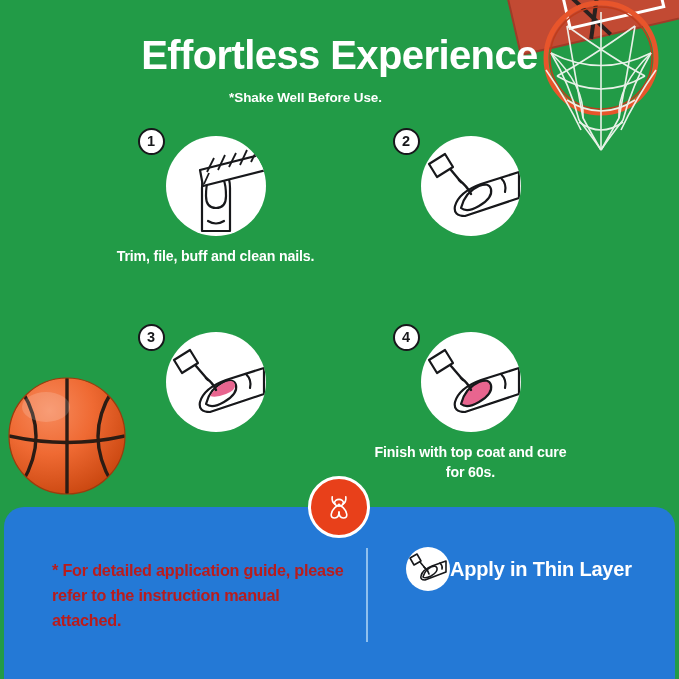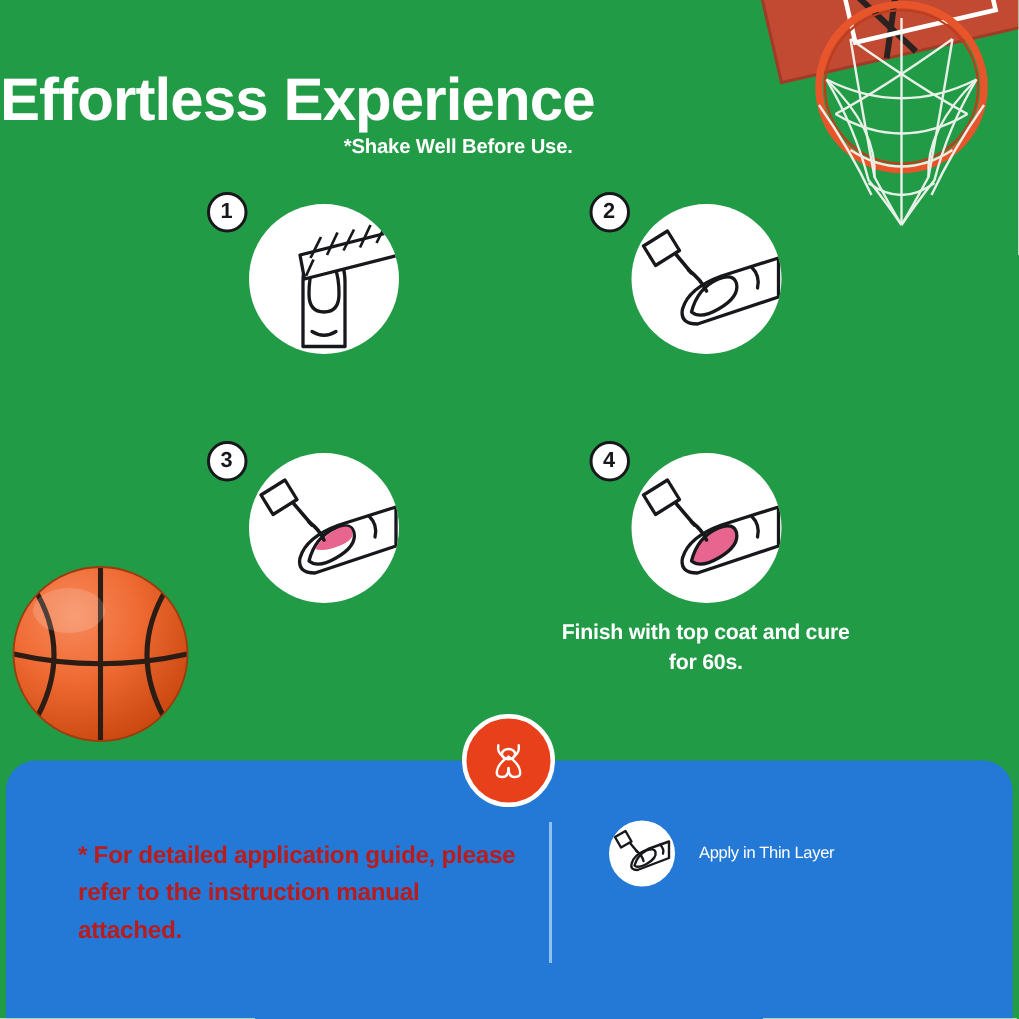--- a/index.html
+++ b/index.html
@@ -39,22 +39,23 @@
     position: absolute;
     left: 6px;
     top: 375px;
     width: 122px;
     height: 122px;
   }
   
   .title {
     position: absolute;
     left: 0;
-    top: 45px;
+    top: 33px;
     width: 679px;
+    text-align: center;
     color: #ffffff;
     font-size: 40px;
     font-weight: bold;
     letter-spacing: -0.6px;
     line-height: 1.1;
   }
   .subtitle {
     position: absolute;
     left: 0;
     top: 90px;
@@ -190,24 +191,23 @@
     height: 44px;
     border-radius: 50%;
     background: #ffffff;
     flex: 0 0 44px;
     display: flex;
     align-items: center;
     justify-content: center;
     overflow: hidden;
   }
   .feature-label {
-    margin-left: 16px;
     color: #ffffff;
-    font-size: 11px;
-    font-weight: normal;
+    font-size: 20px;
+    font-weight: bold;
     letter-spacing: -0.2px;
     white-space: nowrap;
   }
 </style>
 </head>
 <body>
 
 <div id="page">
 
   <div class="green-bg"></div>
@@ -306,20 +306,21 @@
                   <path d="M52 34 L59 19"></path>
                   <path d="M63 31 L70 17"></path>
                   <path d="M74 29 L81 14"></path>
                   <path d="M85 26 L92 12"></path>
                   <path d="M38 48 L43 37"></path>
                 </g>
               </g>
             </svg>
           </div>
         </div>
+        <div class="step-caption">Trim, file, buff and clean nails.</div>
       </div>
 
       <div class="step">
         <div class="step-media">
           <div class="step-badge">2</div>
           <div class="step-disc">
             <svg viewBox="0 0 100 100" width="100" height="100">
               <g stroke="#17181B" stroke-width="2.2" fill="#FFFFFF" stroke-linejoin="round" stroke-linecap="round">
 
                 <path d="M98 36 L60 48 Q38 56 34 70 Q32 80 44 80 L98 62 Z"></path>

